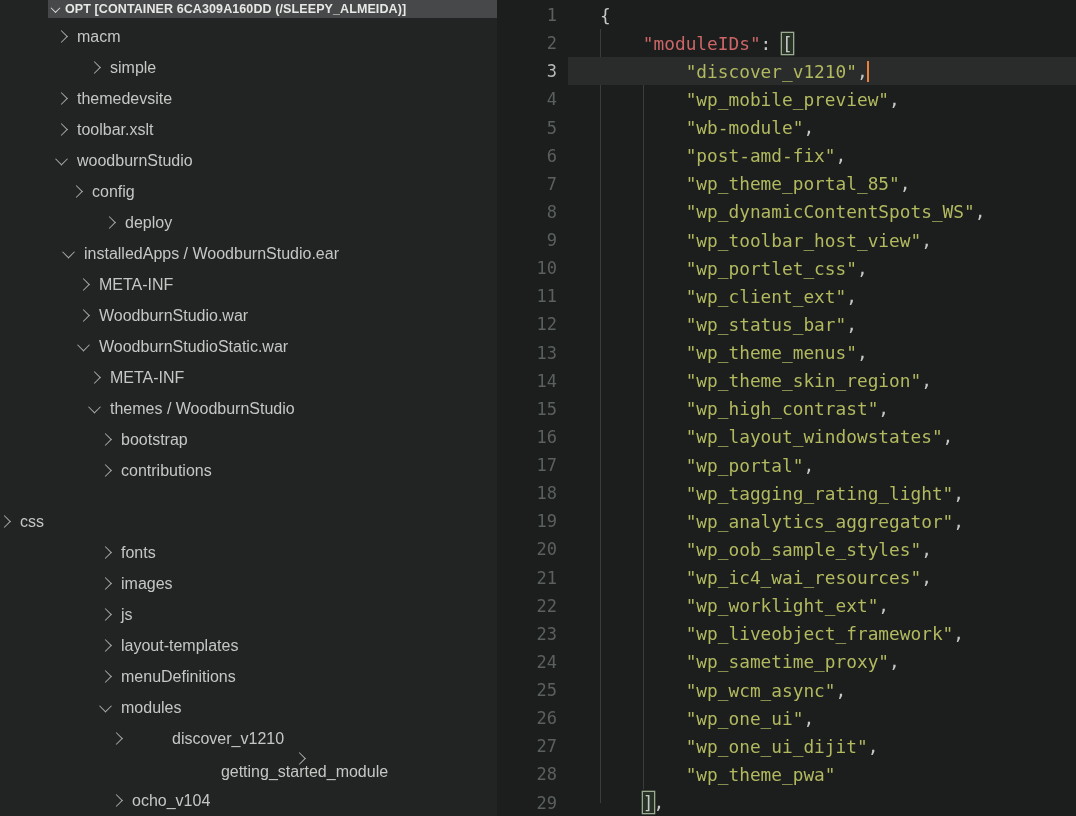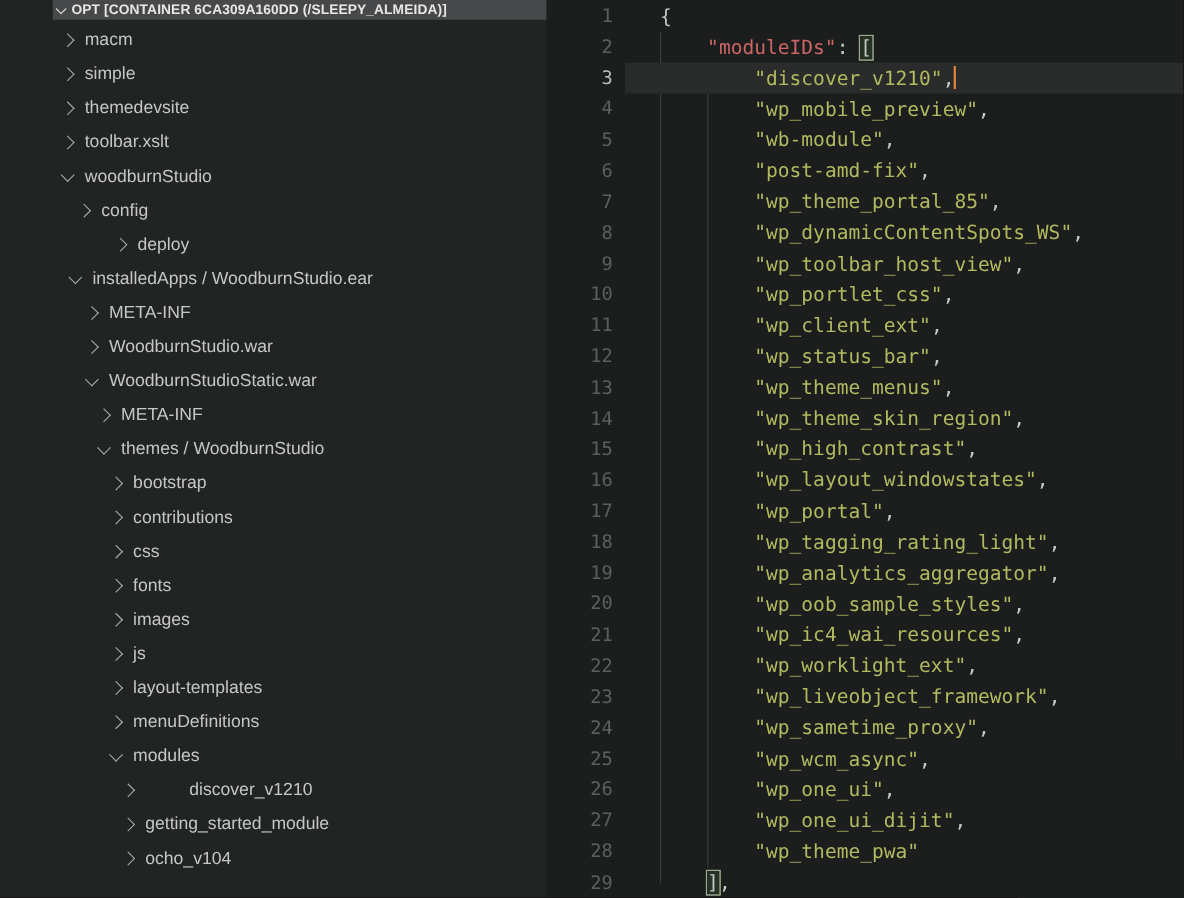--- a/index.html
+++ b/index.html
@@ -50,21 +50,21 @@
   <div class="sidebar">
     <div class="sb-header">
       <span class="chev down"></span>
       <span>OPT [CONTAINER 6CA309A160DD (/SLEEPY_ALMEIDA)]</span>
     </div>
     <div class="tree" id="tree">
         <div class="row" style="padding-left: 57px;">
           <span class="chev right"></span>
           <span>macm</span>
         </div>
-        <div class="row" style="padding-left: 57px;">
+        <div class="row" style="padding-left: 90px;">
           <span class="chev right"></span>
           <span>simple</span>
         </div>
         <div class="row" style="padding-left: 57px;">
           <span class="chev right"></span>
           <span>themedevsite</span>
         </div>
         <div class="row" style="padding-left: 57px;">
           <span class="chev right"></span>
           <span>toolbar.xslt</span>
@@ -106,21 +106,21 @@
           <span>themes / WoodburnStudio</span>
         </div>
         <div class="row" style="padding-left: 101px;">
           <span class="chev right"></span>
           <span>bootstrap</span>
         </div>
         <div class="row" style="padding-left: 101px;">
           <span class="chev right"></span>
           <span>contributions</span>
         </div>
-        <div class="row" style="padding-left: 101px;">
+        <div class="row" style=" margin-top: 20px;">
           <span class="chev right"></span>
           <span>css</span>
         </div>
         <div class="row" style="padding-left: 101px;">
           <span class="chev right"></span>
           <span>fonts</span>
         </div>
         <div class="row" style="padding-left: 101px;">
           <span class="chev right"></span>
           <span>images</span>
@@ -138,21 +138,21 @@
           <span>menuDefinitions</span>
         </div>
         <div class="row" style="padding-left: 101px;">
           <span class="chev down"></span>
           <span>modules</span>
         </div>
         <div class="row" style="padding-left: 112px; gap: 40px;">
           <span class="chev right"></span>
           <span>discover_v1210</span>
         </div>
-        <div class="row" style="padding-left: 112px;">
+        <div class="row" style="padding-left: 112px; flex-direction: column;">
           <span class="chev right"></span>
           <span>getting_started_module</span>
         </div>
         <div class="row" style="padding-left: 112px;">
           <span class="chev right"></span>
           <span>ocho_v104</span>
         </div>
       </div>
   </div>
 

